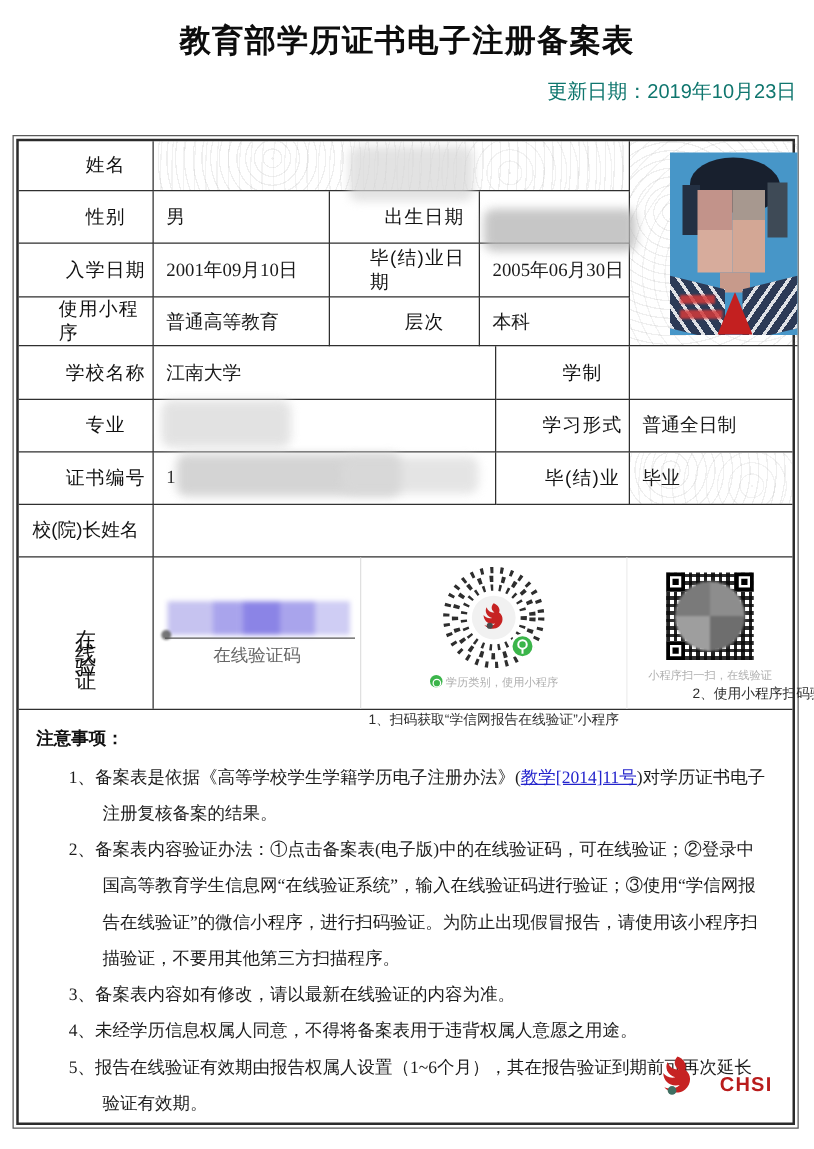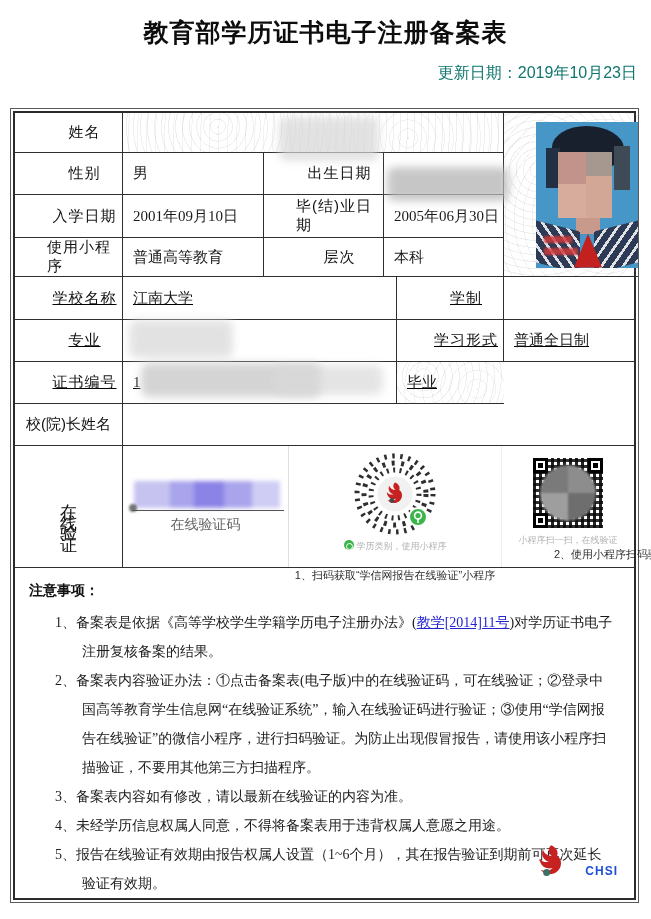--- a/index.html
+++ b/index.html
@@ -15,21 +15,21 @@
   .doc-inner { width:100%; height:100%; border:2px solid #2b2b2b; position:relative; background:#fff; }
 
   .guil { background-image:
     repeating-radial-gradient(circle at 25% 35%, rgba(130,130,130,.13) 0 1px, transparent 1px 7px),
     repeating-radial-gradient(circle at 75% 65%, rgba(130,130,130,.10) 0 1px, transparent 1px 9px); }
 
   
   .top-grid { display:grid; grid-template-columns:108px 141px 120px 120px 1fr;
     grid-template-rows:40px 42px 43px 39px; position:relative; }
   .mid-grid { display:grid; grid-template-columns:108px 274px 107px 1fr;
-    grid-template-rows:43px 42px 42px; position:relative;text-decoration:underline; }
+    grid-template-rows:43px 42px 42px; position:relative; }
   .cell { position:relative; display:flex; align-items:center; overflow:visible;padding-left:32px; }
   .bR { border-right:1px solid #2f2f2f; }
   .bB { border-bottom:1px solid #2f2f2f; }
   .lbl { justify-content:center; font-size:15px; color:#111; letter-spacing:1px; }
   .val { padding-left:10px; font-family:"Liberation Serif", serif; font-size:15px; color:#1a1a1a; }
 
   .row8 { display:flex; height:42px; }
   .row8 .p-lbl { width:108px; border-right:1px solid #2f2f2f; border-bottom:1px solid #2f2f2f;
     display:flex; align-items:center; justify-content:center; font-size:15px; color:#111; }
   .row8 .p-val { flex:1; border-bottom:1px solid #2f2f2f; }
@@ -77,21 +77,21 @@
     filter:blur(1px); }
 
   
   .notes { position:relative; padding:14px 20px 0 14px; height:324px; }
   .notes-heading { font-size:14px; font-weight:bold; color:#111; margin-bottom:8px; }
   .note-item { font-family:"Liberation Serif", serif; font-size:14px; color:#1c1c1c;
     line-height:29px; padding-left:53px; text-indent:-27px; }
   .doc-link { color:#2424cc; text-decoration:underline; }
 
   .chsi { position:absolute; right:16px; bottom:14px; display:flex; align-items:flex-end; }
-  .chsi-text { font-size:12px; font-weight:bold; color:#1d4ed8; letter-spacing:1px; margin-left:20px; }
+  .chsi-text { font-size:16px; font-weight:bold; color:#b91c1c; letter-spacing:1px; margin-left:20px; }
 </style>
 </head>
 <body>
 
 <div class="screen">
 
   <div class="page-title">教育部学历证书电子注册备案表</div>
   <div class="update-date">更新日期：2019年10月23日</div>
 
   <div class="doc">
@@ -149,20 +149,21 @@
         </div>
         <div class="cell lbl bR bB">学习形式</div>
         <div class="cell val bB">普通全日制</div>
 
         <div class="cell lbl bR bB">证书编号</div>
         <div class="cell val bR bB">
           <span>1</span>
           <div class="blob" style="left:18px;top:1px;width:180px;height:34px;background:#cdcdcd;opacity:.85;"></div>
           <div class="blob" style="left:150px;top:3px;width:110px;height:30px;background:#dadada;opacity:.7;"></div>
         </div>
+        <div class="cell lbl bR bB">毕(结)业</div>
         <div class="cell val bB guil">毕业</div>
       </div>
 
       <div class="row8">
         <div class="p-lbl">校(院)长姓名</div>
         <div class="p-val"></div>
       </div>
 
       <div class="verify-row">
         <div class="verify-label">在线验证</div>

